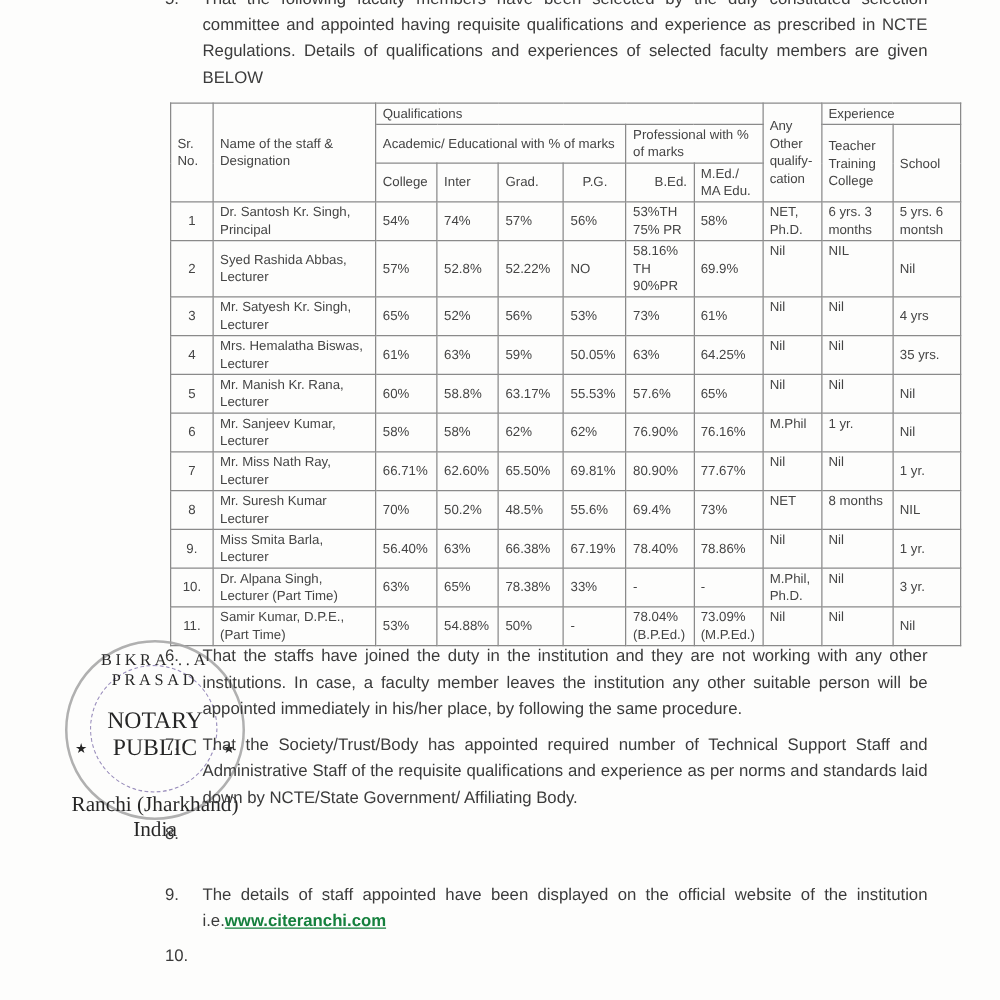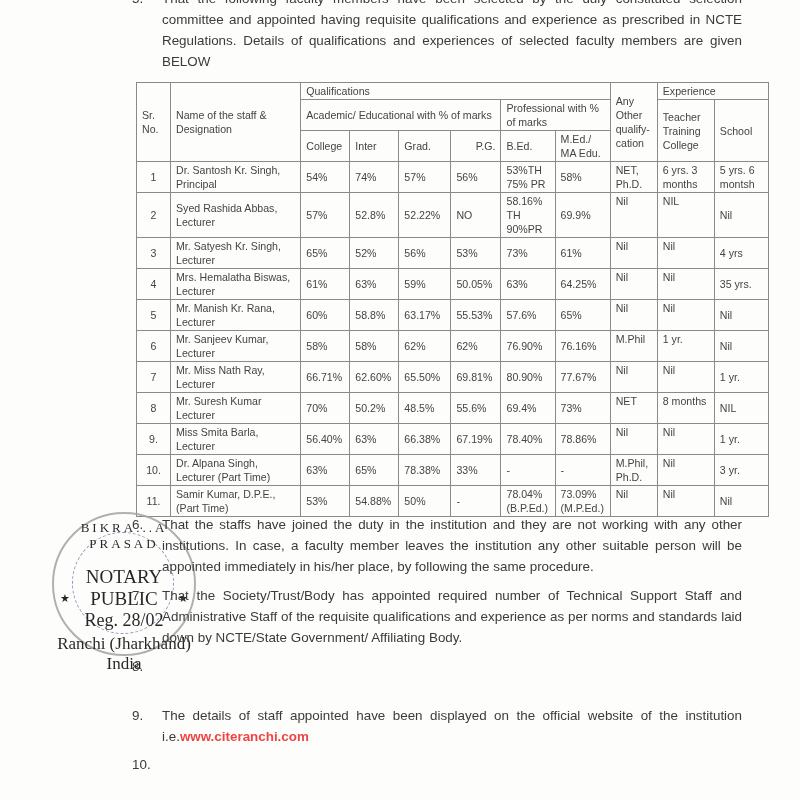--- a/index.html
+++ b/index.html
@@ -35,21 +35,21 @@
     position: absolute; left: 18px; top: 18px; width: 100px; height: 100px;
     border: 1px dashed #8c7fb3; border-radius: 50%;
   }
   .stamp .l { position: absolute; width: 140px; text-align: center; }
   .stamp .top { top: 6px; font-size: 13px; letter-spacing: 3px; }
   .stamp .t1 { top: 52px; font-size: 19px; }
   .stamp .t2 { top: 74px; font-size: 19px; }
   .stamp .t3 { top: 96px; font-size: 18px; }
   .stamp .bot { top: 120px; font-size: 17px; }
   .stamp .star { position: absolute; top: 78px; font-size: 11px; }
-  b.url { color: #ef4444; }
+  b.url { color: #15803d; text-decoration: underline; }
 </style>
 </head>
 <body>
 
 <div class="para" id="p5">
   <span class="num">5.</span>
   <span>That the following faculty members have been selected by the duly constituted selection committee and appointed having requisite qualifications and experience as prescribed in NCTE Regulations. Details of qualifications and experiences of selected faculty members are given BELOW</span>
 </div>
 
 <table class="staff">
@@ -77,22 +77,22 @@
     <tr>
       <th colspan="4">Academic/ Educational with % of marks</th>
       <th colspan="2">Professional with % of marks</th>
       <th rowspan="2">Teacher Training College</th>
       <th rowspan="2">School</th>
     </tr>
     <tr>
       <th style="text-align:left">College</th>
       <th style="text-align:left">Inter</th>
       <th style="text-align:left">Grad.</th>
-      <th style="text-align:right">P.G.</th>
-      <th style="text-align:left">B.Ed.</th>
+      <th style="text-align:center">P.G.</th>
+      <th style="text-align:right">B.Ed.</th>
       <th style="text-align:left">M.Ed./ MA Edu.</th>
     </tr>
   </thead>
   <tbody id="tbody">
       <tr class="r">
         <td class="c">1</td>
         <td>Dr. Santosh Kr. Singh, Principal</td>
         <td>54%</td>
         <td>74%</td>
         <td>57%</td>
@@ -236,21 +236,20 @@
     </tbody>
 </table>
 
 <div class="stamp">
   <div class="inner"></div>
   <div class="l top">BIKRA...A PRASAD</div>
   <span class="star" style="left:6px">★</span>
   <span class="star" style="right:6px">★</span>
   <div class="l t1">NOTARY</div>
   <div class="l t2">PUBLIC</div>
-  <div class="l t3">Reg. 28/02</div>
   <div class="l bot">Ranchi (Jharkhand) India</div>
 </div>
 
 <div class="para" style="top:514px">
   <span class="num">6.</span>
   <span>That the staffs have joined the duty in the institution and they are not working with any other institutions. In case, a faculty member leaves the institution any other suitable person will be appointed immediately in his/her place, by following the same procedure.</span>
 </div>
 <div class="para" style="top:585px">
   <span class="num">7.</span>
   <span>That the Society/Trust/Body has appointed required number of Technical Support Staff and Administrative Staff of the requisite qualifications and experience as per norms and standards laid down by NCTE/State Government/ Affiliating Body.</span>

